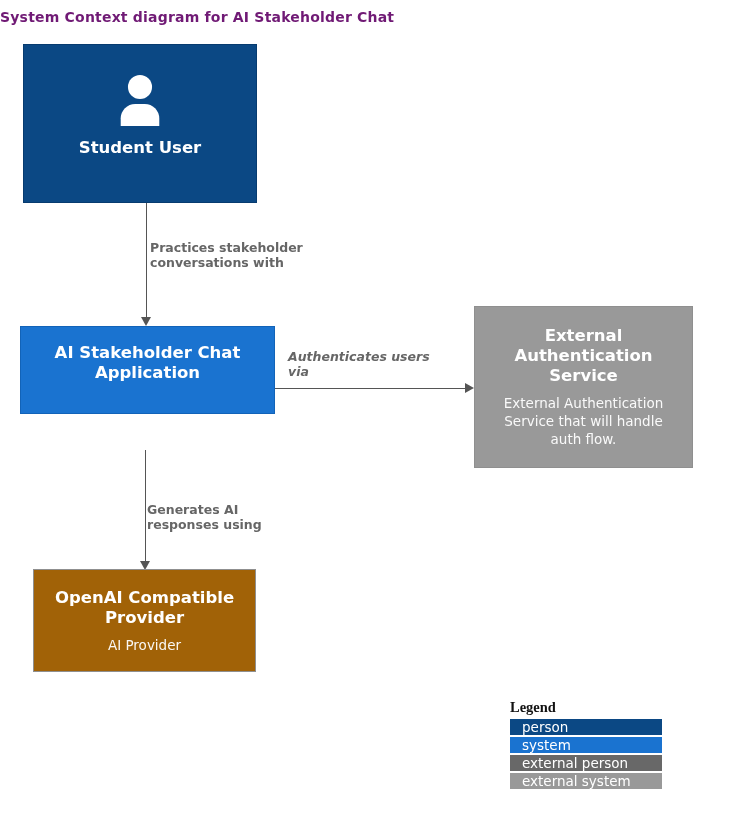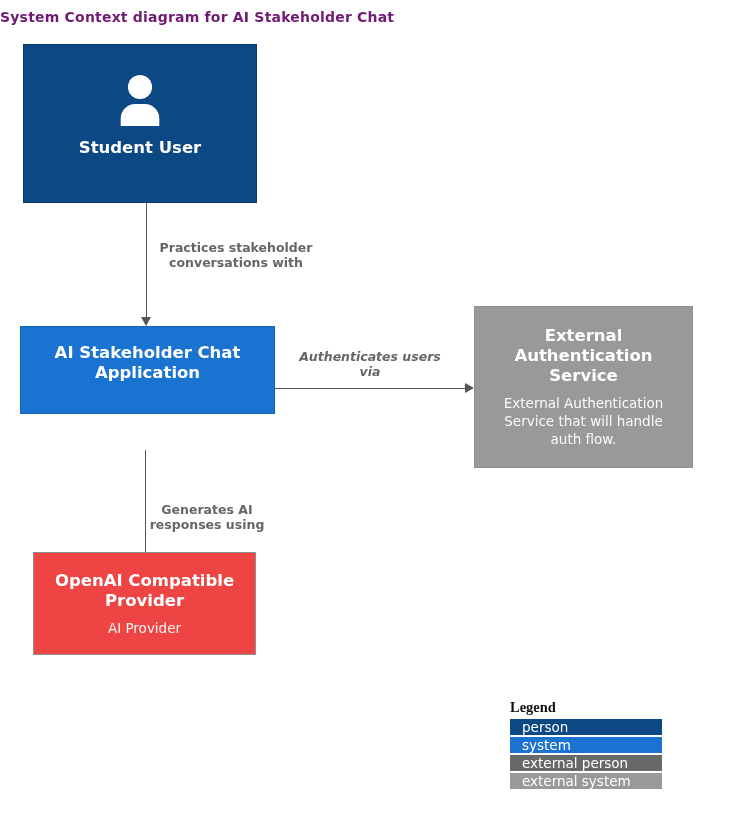--- a/index.html
+++ b/index.html
@@ -23,21 +23,21 @@
   .node-system{border:1px solid #1263b8;}
   .node-ext{border:1px solid #8f8f8f;}
   .person-icon-wrap{margin-bottom:6px;}
   .gap-sm{height:8px;}
   .gap-md{height:15px;}
   .edge-line-v{position:absolute;width:0;border-left:1px solid #555555;}
   .edge-line-h{position:absolute;height:0;border-top:1px solid #555555;}
   .arrow-down{position:absolute;width:0;height:0;border-left:5px solid transparent;border-right:5px solid transparent;border-top:9px solid #555555;}
   .arrow-right{position:absolute;width:0;height:0;border-top:5px solid transparent;border-bottom:5px solid transparent;border-left:9px solid #555555;}
   .edge-label{
-    position:absolute;text-align:center;font-weight:bold;font-size:12.5px;
+    position:absolute;font-weight:bold;font-size:12.5px;
     line-height:15px;color:#666666;white-space:pre-line;
   }
   .legend{position:absolute;left:510px;top:699px;}
   .legend-title{font-weight:bold;font-size:14.5px;color:#111;margin-bottom:3px;font-family:Liberation Serif, serif;}
   .legend-row{
     width:140px;height:16px;line-height:16px;margin-bottom:2px;
     padding-left:12px;box-sizing:content-box;color:#ffffff;font-size:13.5px;
     overflow:hidden;
   }
 </style>
@@ -81,21 +81,21 @@
   <div class="node-desc">External Authentication
 Service that will handle
 auth flow.</div>
 </div>
 
 <div class="edge-line-v" style="left:145px;top:450px;height:112px;"></div>
 <div class="arrow-down" style="left:140px;top:561px;"></div>
 <div class="edge-label" style="left:147px;top:502px;width:120px;">Generates AI
 responses using</div>
 
-<div class="node node-ext" style="left: 33px; top: 552px; width: 223px; height: 103px; background-color: #ef4444;">
+<div class="node node-ext" style="left: 33px; top: 569px; width: 223px; height: 103px; background-color: #a16207;">
   <div class="node-title">OpenAI Compatible
 Provider</div>
   <div class="gap-sm"></div>
   <div class="node-desc">AI Provider</div>
 </div>
 
 <div class="legend">
   <div class="legend-title">Legend</div>
   <div class="legend-row" style="background-color: rgb(11, 72, 132);">person</div>
   <div class="legend-row" style="background-color: rgb(26, 115, 208);">system</div>

